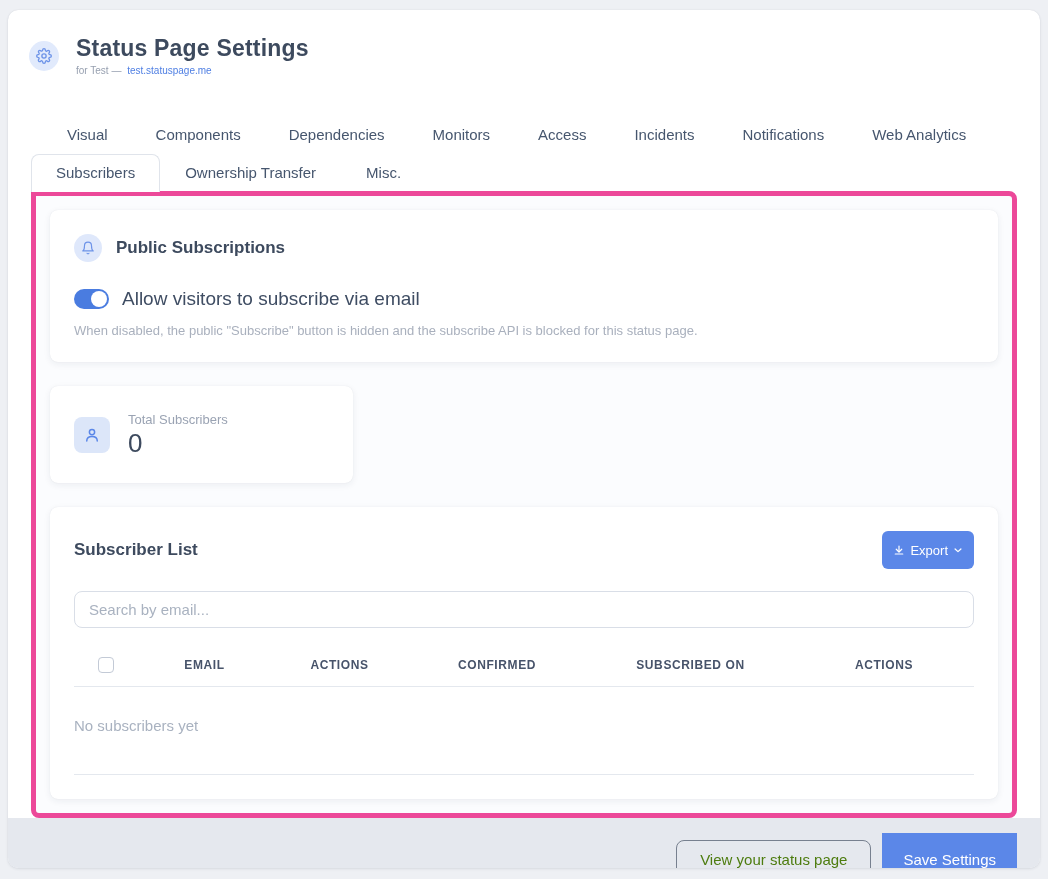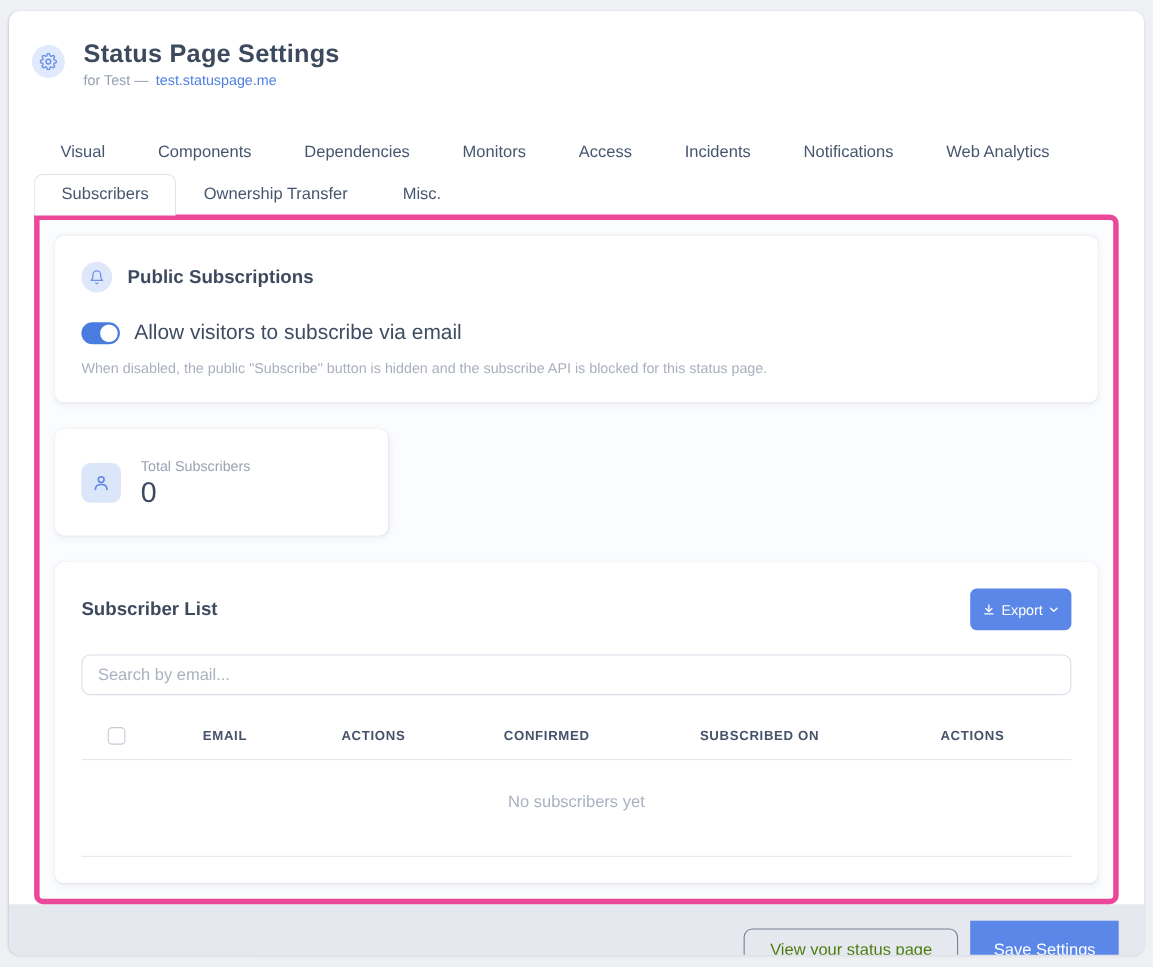--- a/index.html
+++ b/index.html
@@ -19,25 +19,25 @@
   .app-body { flex:1; }
 
   
   .header { display:flex; align-items:flex-start; gap:17px; padding:23px 30px 0 21px; }
   .gear-circle {
     width:30px; height:30px; border-radius:50%; background:#e1eafc;
     display:flex; align-items:center; justify-content:center;
     color:#6d93e8; font-size:15px; margin-top:8px; flex:0 0 auto;
   }
   .page-title { font-size:23px; font-weight:600; color:#3d4a5e; letter-spacing:.2px; line-height:30px; }
-  .page-subtitle { font-size:13px; color:#97a0b0; margin-top:2px; }
+  .page-subtitle { font-size:10px; color:#97a0b0; margin-top:2px; }
   .page-subtitle a { color:#4f7fe3; text-decoration:none; font-weight:500; margin-left:3px; }
 
   
-  .tabs-row1 { display:flex; margin-top:45px; padding:0 23px; }
+  .tabs-row1 { display:flex; margin-top:45px; padding:0 23px;margin-left:12px; }
   .tabs-row1 .tab { padding:5px 24px; font-size:15px; color:#46566e; cursor:pointer; white-space:nowrap; }
   .tabs-row2 { display:flex; margin-top:6px; padding:0 23px; position:relative; z-index:2; }
   .tabs-row2 .tab {
     padding:9px 24px 10px; font-size:15px; color:#46566e; cursor:pointer;
     border:1px solid transparent; border-bottom:none; white-space:nowrap;
   }
   .tabs-row2 .tab.active {
     background:#ffffff; border-color:#e0e4eb; border-radius:8px 8px 0 0;
     margin-bottom:-1px;
   }
@@ -99,21 +99,21 @@
   table.subs { width:100%; border-collapse:collapse; margin-top:20px; }
   table.subs th {
     font-size:12px; font-weight:700; color:#47536a; letter-spacing:.6px;
     padding:9px 0 13px; border-bottom:1px solid #e4e8ee; text-align:center;
   }
   .checkbox {
     width:16px; height:16px; border:1.5px solid #c3cad6; border-radius:4px;
     background:#fff; display:inline-block; cursor:pointer; vertical-align:middle;
   }
   td.empty-cell {
-    text-align:center; font-size:15px; color:#a9b2c0;
+    text-align:left; font-size:15px; color:#a9b2c0;
     padding:30px 0 40px; border-bottom:1px solid #e4e8ee;
   }
 
   
   .footer {
     height:82px; background:#e5e8ee; border-radius:0 0 10px 10px;
     display:flex; align-items:center; justify-content:flex-end; gap:11px;
     padding:0 23px; flex:0 0 auto;
   }
   .btn-outline {

